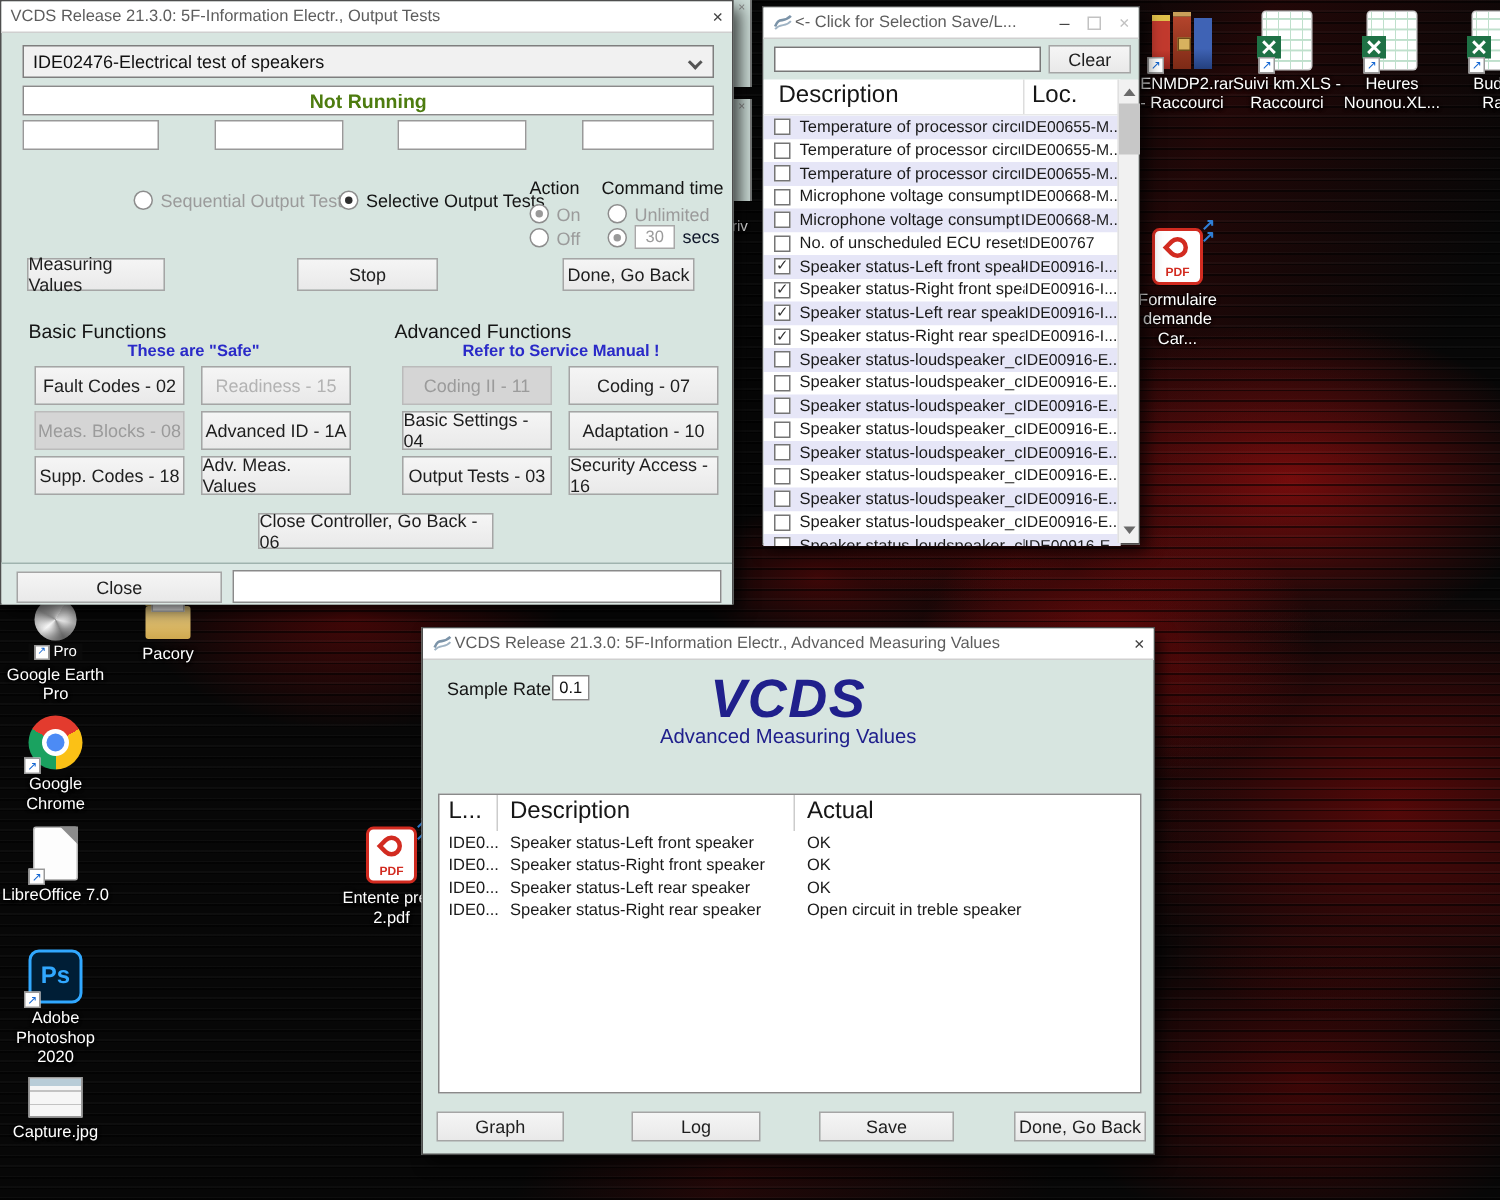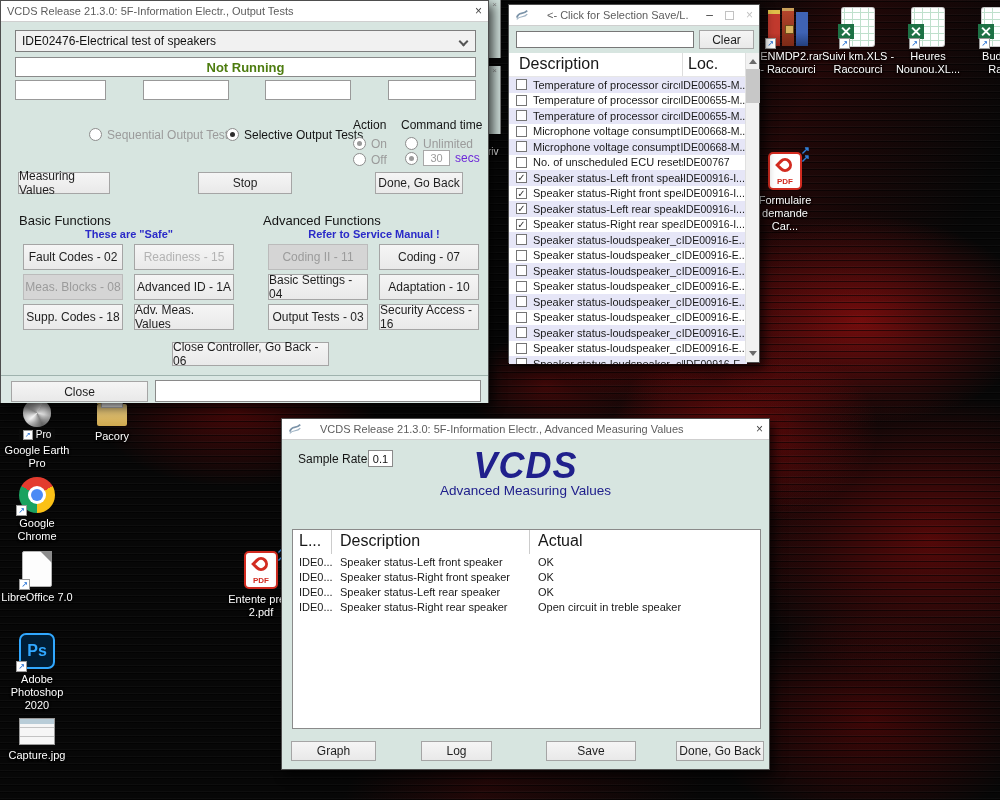--- a/index.html
+++ b/index.html
@@ -21,21 +21,21 @@
       linear-gradient(115deg, transparent 52%, rgba(130,10,10,.22) 62%, transparent 78%),
       #070707;
   }
   #wallpaper::after { content:""; position:absolute; inset:0;
     background:repeating-linear-gradient(180deg, rgba(255,255,255,.028) 0 1px, rgba(0,0,0,.55) 1px 2px, transparent 2px 7px);
   }
   
   .window { position:absolute; background:#d7e5e0; border:1px solid #4e4e4e;
             box-shadow:4px 5px 10px rgba(0,0,0,.7); }
   .titlebar { height:21px; background:#fff; display:flex; align-items:center;
-              padding:0 6px; font-size:11px; color:#5d5d5d; gap:18px; border-bottom:1px solid #cfcfcf; }
+              padding:0 6px; font-size:11px; color:#5d5d5d; gap:1px; border-bottom:1px solid #cfcfcf; }
   .titletxt { white-space:nowrap; overflow:hidden; }
   .tcontrols { margin-left:auto; display:flex; align-items:center; gap:12px; }
   .tglyph { font-size:12px; color:#444; line-height:20px; cursor:default; }
   .tglyph.faint { color:#c2c2c2; }
   .maxbox { width:9px; height:9px; border:1px solid #c2c2c2; display:inline-block; }
   .appico { width:14px; height:14px; flex:0 0 14px; }
   
   .vbtn { position:absolute; display:flex; align-items:center; justify-content:center;
           background:linear-gradient(#f5f5f5,#e9e9e9); border:1px solid #a5a5a5;
           font-size:12px; color:#1e1e1e; cursor:default; }
@@ -341,21 +341,21 @@
   <div style="position:absolute;left:352px;top:149px;">
     <span class="radio"></span><span class="rlabel gray">Off</span>
   </div>
   <div class="seclabel" style="left:400px;top:117px;">Command time</div>
   <div style="position:absolute;left:404px;top:133px;">
     <span class="radio"></span><span class="rlabel gray">Unlimited</span>
   </div>
   <div style="position:absolute;left:404px;top:149px;display:flex;align-items:center;">
     <span class="radio selgray"></span>
     <span style="display:inline-flex;align-items:center;justify-content:center;width:27px;height:16px;background:#fff;border:1px solid #a8a8a8;color:#9b9b9b;font-size:11px;margin-left:5px;">30</span>
-    <span class="rlabel" style="color:#6d28d9;">secs</span>
+    <span class="rlabel" style="color:#0f172a;">secs</span>
   </div>
 
   <div class="vbtn" style="left:17px;top:171px;width:92px;height:22px;">Measuring Values</div>
   <div class="vbtn" style="left:197px;top:171px;width:94px;height:22px;">Stop</div>
   <div class="vbtn" style="left:374px;top:171px;width:88px;height:22px;">Done, Go Back</div>
 
   <div class="seclabel" style="left:18px;top:212px;font-size:13px;">Basic Functions</div>
   <div class="bluenote" style="left:22px;top:227px;width:212px;">These are "Safe"</div>
   <div class="fgrid" style="left:22px;top:243px;">
     <div class="vbtn gbtn">Fault Codes - 02</div>
@@ -568,16 +568,16 @@
         </div>
 
         <div class="mrow">
           <span class="c1">IDE0...</span>
           <span class="c2">Speaker status-Right rear speaker</span>
           <span class="c3">Open circuit in treble speaker</span>
         </div>
       </div>
   </div>
   <div class="vbtn" style="left:9px;top:322px;width:85px;height:20px;">Graph</div>
-  <div class="vbtn" style="left:139px;top:322px;width:71px;height:20px;">Log</div>
+  <div class="vbtn" style="left:139px;top:322px;width:86px;height:20px;">Log</div>
   <div class="vbtn" style="left:264px;top:322px;width:90px;height:20px;">Save</div>
   <div class="vbtn" style="left:394px;top:322px;width:88px;height:20px;">Done, Go Back</div>
 </div>
 
 </body></html>

